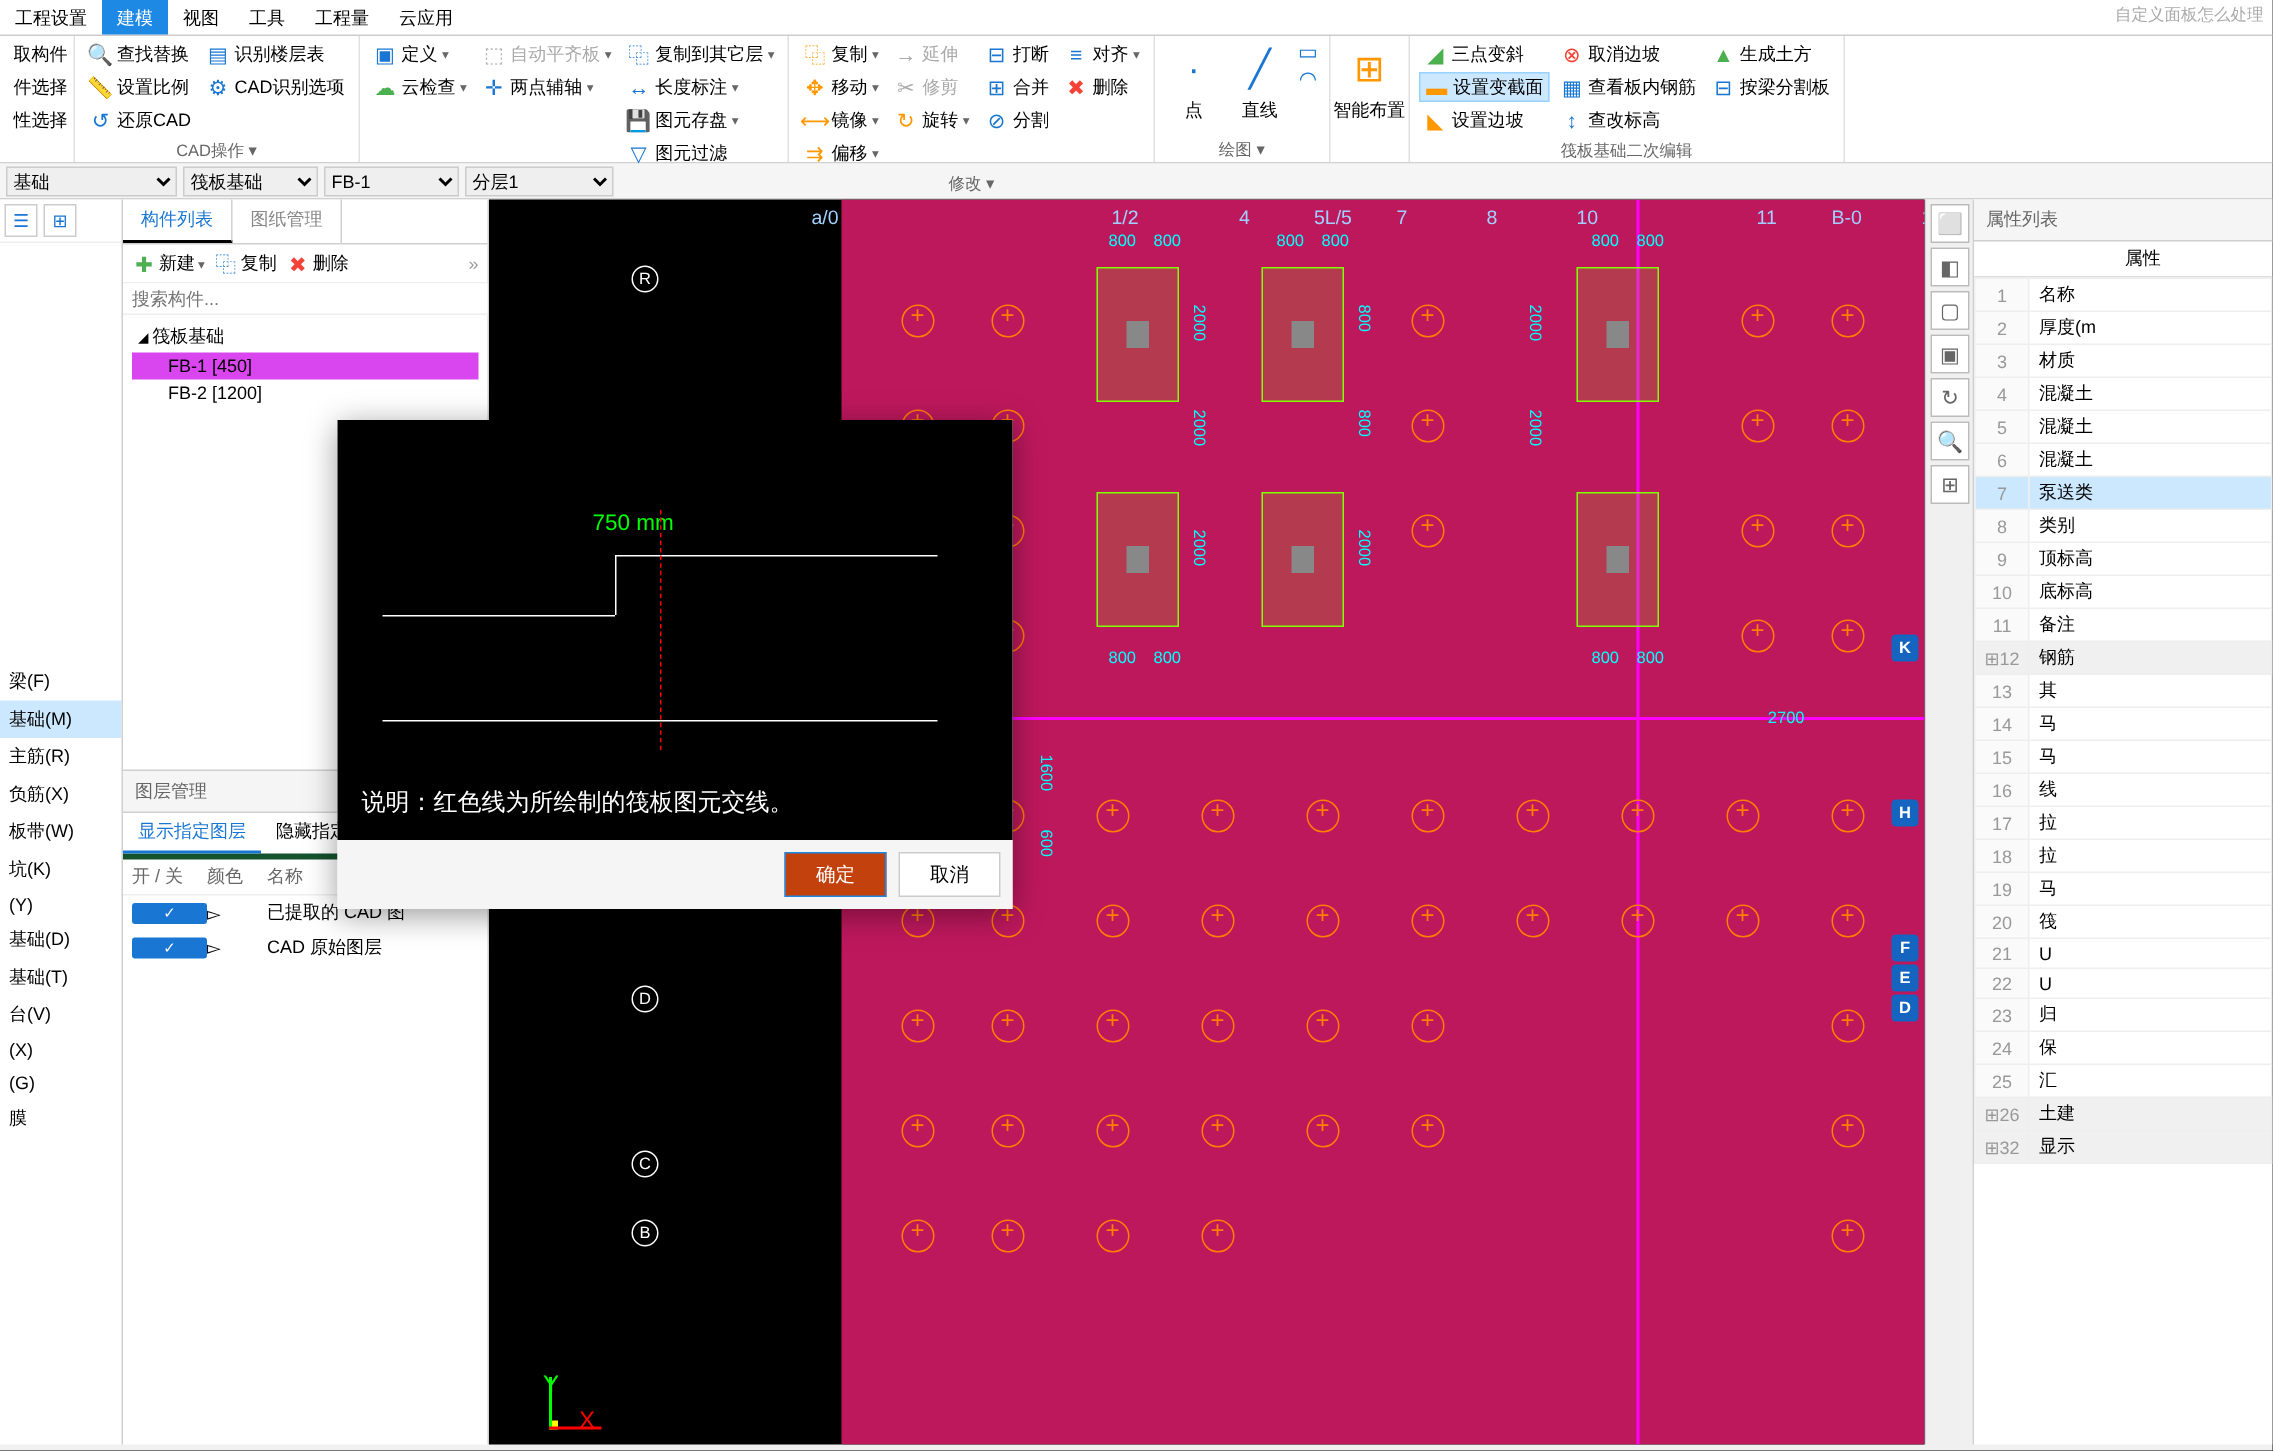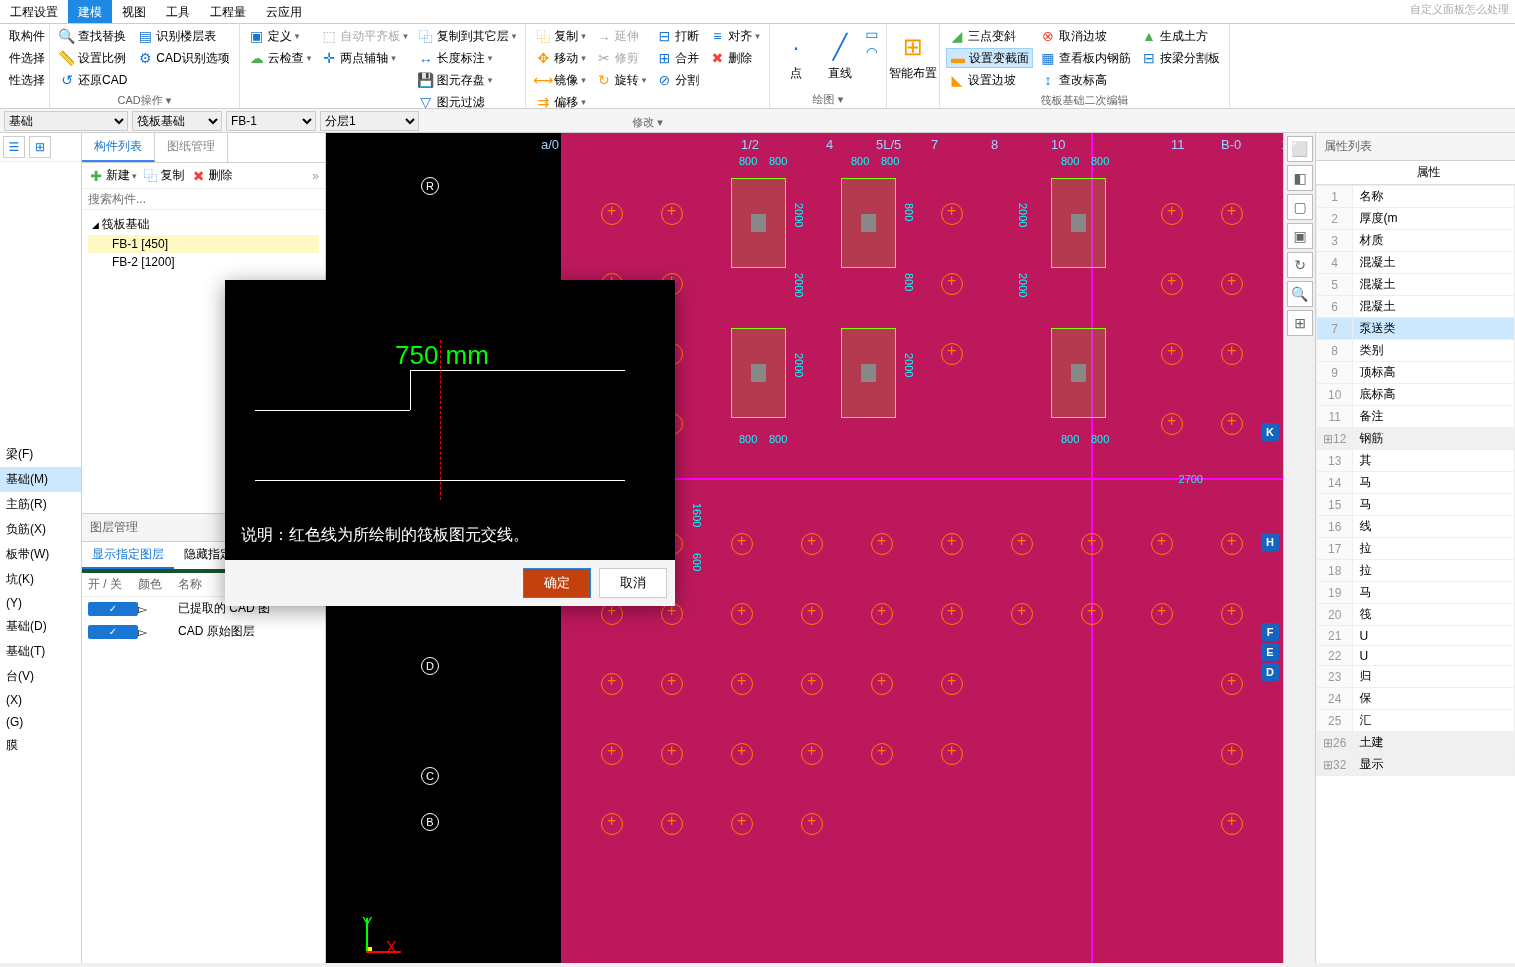--- a/index.html
+++ b/index.html
@@ -39,29 +39,29 @@
   .left-cats { width: 82px; background: #fff; border-right: 1px solid #d0d0d0; font-size: 12px; overflow: hidden; }
   .left-cats .catbtn { padding: 4px 6px; cursor: pointer; }
   .left-cats .catbtn.active { background: #cce8ff; }
   .left-cats .lm { padding: 3px; display: flex; gap: 4px; border-bottom: 1px solid #eee; }
   .left-cats .lm span { width: 22px; height: 22px; border: 1px solid #ccc; display: flex; align-items: center; justify-content: center; color: #1976d2; cursor: pointer; }
   
   
   .comp-panel { width: 244px; background: #fff; border-right: 1px solid #d0d0d0; font-size: 12px; display: flex; flex-direction: column; }
   .panel-tabs { display: flex; border-bottom: 1px solid #d0d0d0; }
   .panel-tab { padding: 5px 12px; cursor: pointer; color: #888; border-right: 1px solid #d0d0d0; }
-  .panel-tab.active { color: #1976d2; border-bottom: 2px solid #3b82f6; }
+  .panel-tab.active { color: #1976d2; border-bottom: 2px solid #000000; }
   .panel-toolbar { display: flex; gap: 6px; padding: 4px 6px; border-bottom: 1px solid #eee; align-items: center; }
   .panel-toolbar .tbtn { cursor: pointer; display: flex; align-items: center; gap: 2px; }
   .panel-search { width: 100%; padding: 3px 6px; border: none; border-bottom: 1px solid #eee; font-size: 12px; }
   .tree { padding: 4px 6px; flex: 0 0 auto; }
   .tree .node { padding: 2px 4px; cursor: pointer; }
   .tree .node.parent::before { content: "◢ "; font-size: 9px; }
   .tree .node.child { padding-left: 24px; }
-  .tree .node.selected { background: #fef9c3; }
+  .tree .node.selected { background: #d946ef; }
   
   .subpanel-title { padding: 5px 8px; background: #f5f5f5; border-top: 1px solid #d0d0d0; border-bottom: 1px solid #d0d0d0; color: #666;}
   .subpanel-tabs { display: flex; border-bottom: 4px solid #14532d; }
   .subpanel-tab { padding: 4px 10px; cursor: pointer; }
   .subpanel-tab.active { color: #1976d2; border-bottom: 2px solid #1976d2; }
   .layer-head { display: flex; padding: 3px 6px; border-bottom: 1px solid #eee; color: #666; }
   .layer-head span:nth-child(1){width:50px;} .layer-head span:nth-child(2){width:40px;} .layer-head span:nth-child(3){flex:1;}
   .layer-row { display: flex; padding: 3px 6px; align-items: center; }
   .layer-row span:nth-child(1){width:50px;} .layer-row span:nth-child(2){width:40px;} .layer-row span:nth-child(3){flex:1;}
   .chk { width:14px; height:14px; background:#1976d2; border-radius:2px; display:inline-flex; align-items:center; justify-content:center; color:#fff; font-size:10px; }
@@ -334,21 +334,21 @@
             <span class="ricon blue">⊟</span>
             <span>按梁分割板</span>
           </span>
       </div>
     </div>
     <div class="rgroup-title">筏板基础二次编辑</div>
   </div>
 </div>
 
 <div class="selectorbar">
-  <select style="width:124px"><option>基础</option></select>
+  <select style="width:114px"><option>基础</option></select>
   <select style="width:90px"><option>筏板基础</option></select>
   <select style="width:90px"><option>FB-1</option></select>
   <select style="width:99px"><option>分层1</option></select>
 </div>
 
 <div class="main">
 
   <div class="left-cats">
     <div class="lm">
       <span>☰</span>
@@ -684,21 +684,21 @@
             <td class="num">⊞32</td>
             <td>显示</td>
           </tr>
         </tbody>
     </table>
   </div>
 </div>
 
 <div class="dialog">
   <div class="dialog-body">
-    <span style="position:absolute;top:60px;left:170px;color:#0f0;font-size:26px">750 mm</span>
+    <span style="position:absolute;top:60px;left:170px;color:#0f0;font-size:15px">750 mm</span>
     <div class="section-line" style="left:30px;top:130px;width:155px;height:1px"></div>
     <div class="section-line" style="left:185px;top:90px;width:1px;height:40px"></div>
     <div class="section-line" style="left:185px;top:90px;width:215px;height:1px"></div>
     <div class="section-line" style="left:30px;top:200px;width:370px;height:1px"></div>
     <div class="section-redline" style="left:215px;top:60px;height:160px"></div>
     <span style="position:absolute;bottom:14px;left:16px;font-size:16px">说明：红色线为所绘制的筏板图元交线。</span>
   </div>
   <div class="dialog-foot">
     <button class="primary">确定</button>
     <button>取消</button>

